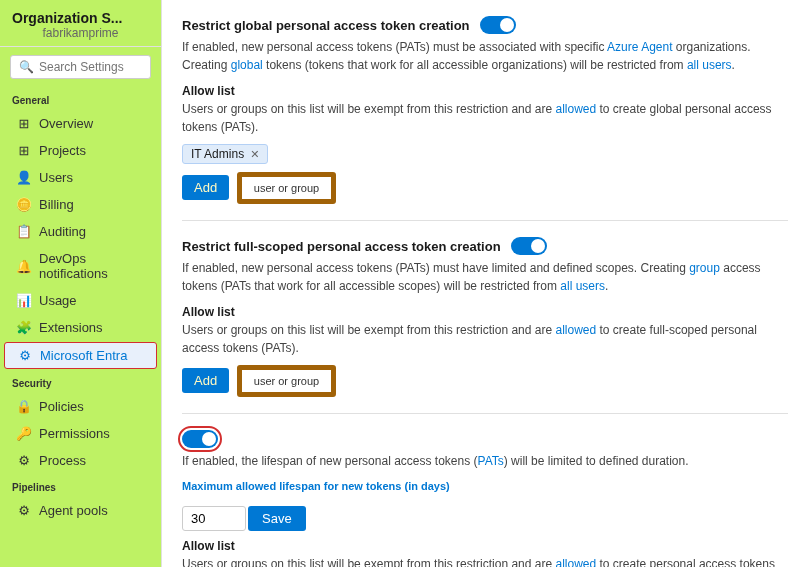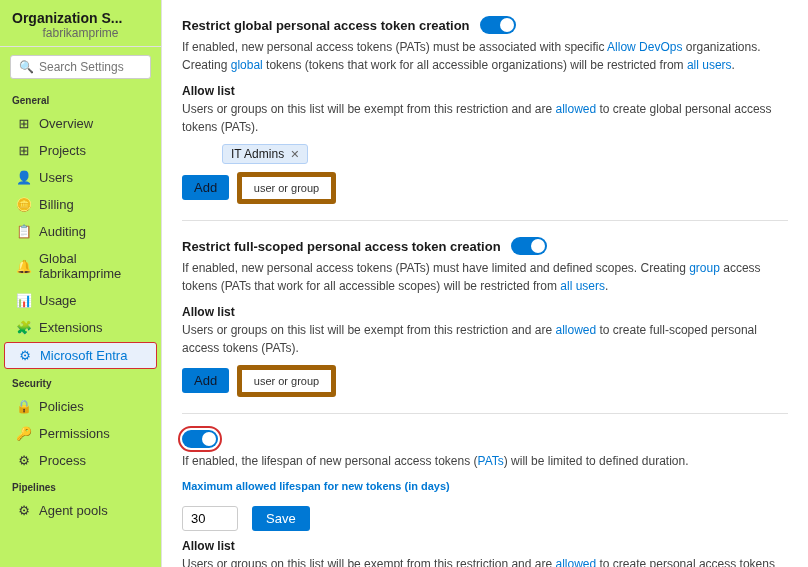--- a/index.html
+++ b/index.html
@@ -166,35 +166,34 @@
     .tag-chip {
       display: inline-flex;
       align-items: center;
       background: #e0ecfa;
       border: 1px solid #b3d0f5;
       border-radius: 3px;
       padding: 2px 8px;
       font-size: 12px;
       color: #1a1a1a;
       margin-right: 6px;
-      margin-left: 40px;
     }
     .tag-chip-close {
       margin-left: 6px;
       cursor: pointer;
       color: #666;
       font-size: 11px;
     }
 
     
     .btn-add {
       display: inline-flex;
       align-items: center;
       background: #0078d4;
-      color: #0f172a;
+      color: #fef9c3;
       border: none;
       border-radius: 3px;
       padding: 5px 12px;
       font-size: 13px;
       cursor: pointer;
       margin-right: 4px;
     }
     .btn-text {
       background: transparent;
       color: #333;
@@ -205,30 +204,30 @@
       cursor: pointer;
     }
     .btn-save {
       background: #0078d4;
       color: #fff;
       border: none;
       border-radius: 3px;
       padding: 5px 14px;
       font-size: 13px;
       cursor: pointer;
-      margin-left: 14px;
+      margin-left: 2px;
     }
 
     
     .lifespan-input {
       border: 1px solid #ccc;
       border-radius: 3px;
       padding: 4px 8px;
       font-size: 13px;
-      width: 56px;
+      width: 64px;
       outline: none;
     }
     .lifespan-row {
       display: flex;
       align-items: center;
       margin: 8px 0;
     }
 
     .max-lifespan-label {
       font-size: 11px;
@@ -274,21 +273,21 @@
   <div class="sidebar-item">
     <span class="sidebar-item-icon">🪙</span>
     <span>Billing</span>
   </div>
   <div class="sidebar-item">
     <span class="sidebar-item-icon">📋</span>
     <span>Auditing</span>
   </div>
   <div class="sidebar-item">
     <span class="sidebar-item-icon">🔔</span>
-    <span>Global fabrikamprime</span>
+    <span>DevOps notifications</span>
   </div>
   <div class="sidebar-item">
     <span class="sidebar-item-icon">📊</span>
     <span>Usage</span>
   </div>
   <div class="sidebar-item">
     <span class="sidebar-item-icon">🧩</span>
     <span>Extensions</span>
   </div>
   <div class="sidebar-item microsoft-entra-active">
@@ -323,21 +322,21 @@
   <div class="section-block">
     <div class="section-title">
       <span>Restrict global personal access token creation</span>
       <label class="toggle-switch">
 
         <div class="toggle-track"></div>
         <div class="toggle-thumb"></div>
       </label>
     </div>
     <div class="section-desc">
-      If enabled, new personal access tokens (PATs) must be associated with specific <a>Allow DevOps</a> organizations. Creating <a>global</a> tokens (tokens that work for all accessible organizations) will be restricted from <a>all users</a>.
+      If enabled, new personal access tokens (PATs) must be associated with specific <a>Azure Agent</a> organizations. Creating <a>global</a> tokens (tokens that work for all accessible organizations) will be restricted from <a>all users</a>.
     </div>
     <div class="allow-list-label">Allow list</div>
     <div class="allow-list-desc">
       Users or groups on this list will be exempt from this restriction and are <a>allowed</a> to create global personal access tokens (PATs).
     </div>
     <div style="margin-bottom: 8px;">
       <span class="tag-chip">
         <span>IT Admins</span>
         <span class="tag-chip-close">✕</span>
       </span>

